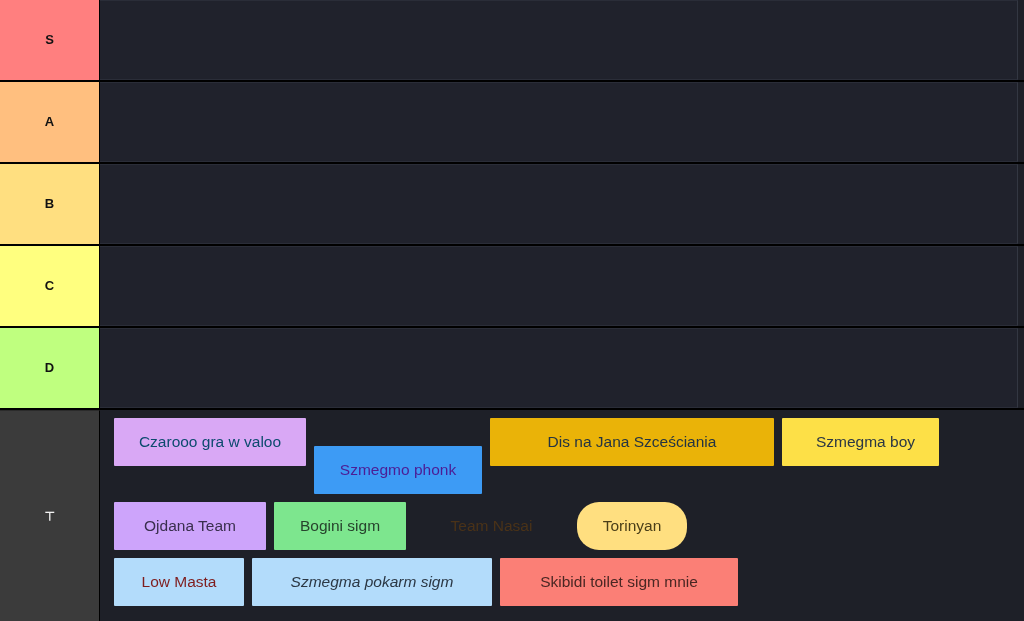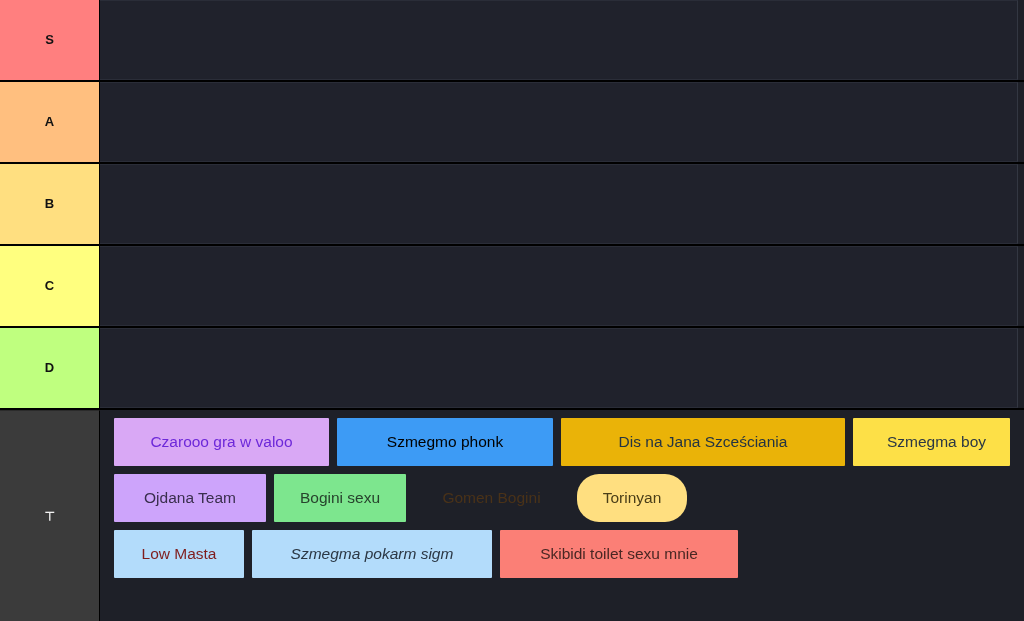--- a/index.html
+++ b/index.html
@@ -159,32 +159,32 @@
     <div class="tier-label" style="background: rgb(191, 255, 127);">D</div>
     <div class="tier-drop"></div>
   </div>
 
   <div class="untiered-row">
     <div class="untiered-label" style="background: rgb(59, 59, 59);">
       <span class="untiered-glyph">⊥</span>
     </div>
     <div class="untiered-pool">
       <div class="pool-line">
-          <div class="item-card" style="background: rgb(217, 168, 245); color: #6d28d9; width: 215px;">Czarooo gra w valoo</div>
-          <div class="item-card" style="background: rgb(61, 155, 245); color: #000000; width: 216px;">Szmegmo phonk</div>
+          <div class="item-card" style="background: rgb(217, 168, 245); color: #0c4a6e; width: 192px;">Czarooo gra w valoo</div>
+          <div class="item-card" style="background: rgb(61, 155, 245); color: #4c1d95; width: 168px; margin-top: 28px;">Szmegmo phonk</div>
           <div class="item-card" style="background: #eab308; color: rgb(36, 52, 66); width: 284px;">Dis na Jana Szceściania</div>
           <div class="item-card" style="background: #fde047; color: rgb(43, 55, 68); width: 157px; padding-left: 28px;">Szmegma boy</div>
         </div>
       <div class="pool-line">
           <div class="item-card" style="background: rgb(205, 164, 251); color: rgb(58, 47, 78); width: 152px; text-align: right;">Ojdana Team</div>
-          <div class="item-card" style="background: rgb(125, 230, 142); color: rgb(39, 67, 45); width: 132px;">Bogini sexu</div>
-          <div class="item-card" style="color: rgb(74, 50, 24); width: 155px;">Gomen Bogini</div>
+          <div class="item-card" style="background: rgb(125, 230, 142); color: rgb(39, 67, 45); width: 132px;">Bogini sigm</div>
+          <div class="item-card" style="color: rgb(74, 50, 24); width: 155px;">Team Nasai</div>
           <div class="item-card" style="background: rgb(255, 223, 128); color: rgb(74, 62, 24); width: 110px; border-radius: 22px;">Torinyan</div>
         </div>
       <div class="pool-line">
           <div class="item-card" style="background: rgb(179, 220, 251); color: #7f1d1d; width: 130px;">Low Masta</div>
           <div class="item-card" style="background: rgb(179, 220, 251); color: rgb(43, 55, 68); width: 240px; font-style: italic;">Szmegma pokarm sigm</div>
-          <div class="item-card" style="background: rgb(251, 127, 118); color: rgb(74, 39, 35); width: 238px;">Skibidi toilet sexu mnie</div>
+          <div class="item-card" style="background: rgb(251, 127, 118); color: rgb(74, 39, 35); width: 238px;">Skibidi toilet sigm mnie</div>
         </div>
     </div>
   </div>
 
 </div>
 
 </body></html>

